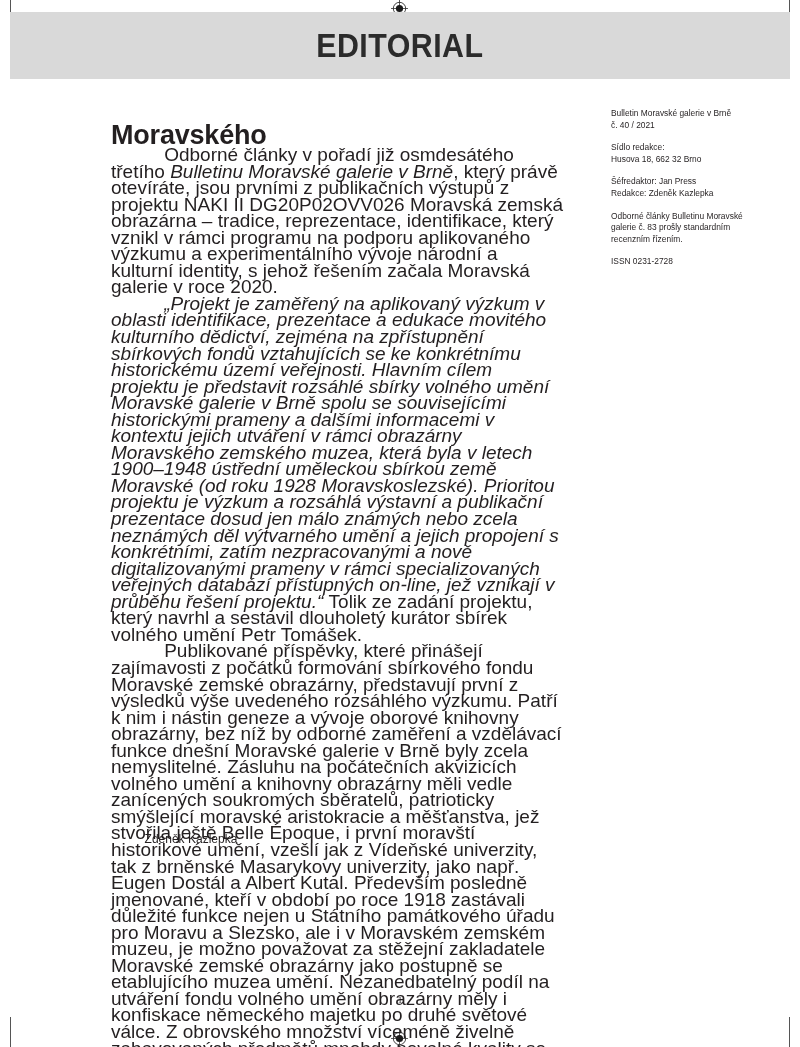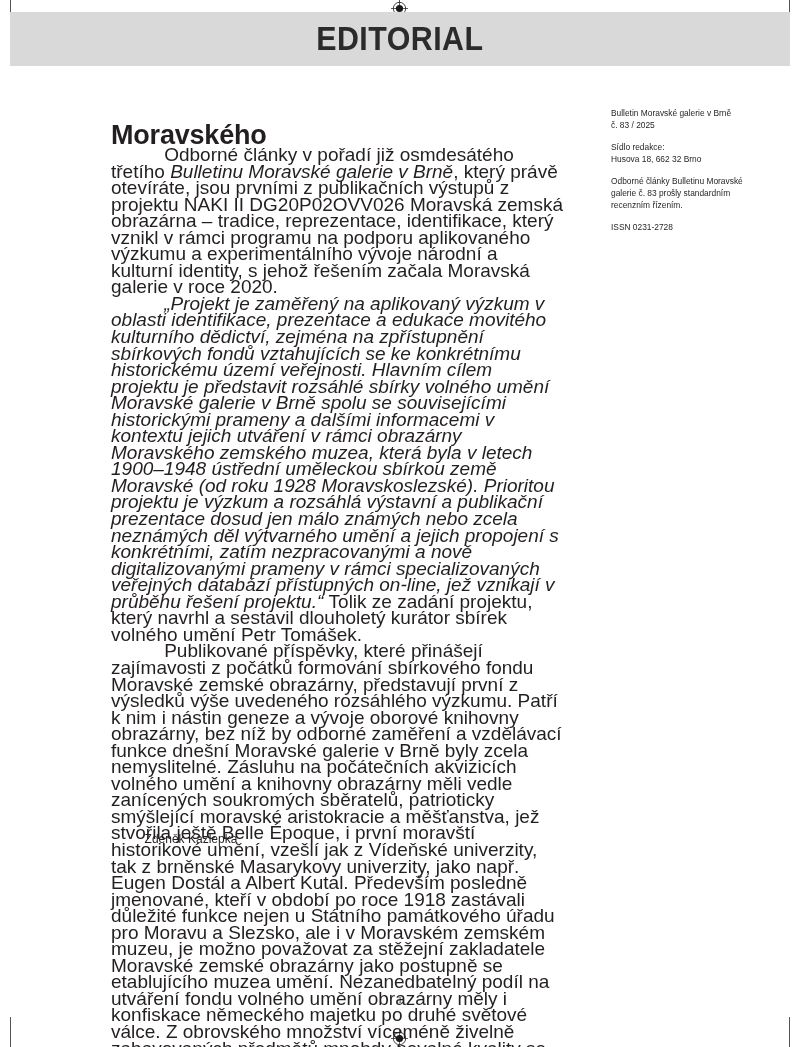--- a/index.html
+++ b/index.html
@@ -35,21 +35,21 @@
   }
   .reg-top    { left: 391px; top: 0px; }
   .reg-bottom { left: 391px; top: 1030px; }
 
   
   .editorial-band {
     position: absolute;
     left: 10px;
     top: 12px;
     width: 780px;
-    height: 54px;
+    height: 67px;
     background: #d9d9d9;
     display: flex;
     align-items: center;
     justify-content: center;
   }
   .editorial-title {
     font-size: 33px;
     font-weight: bold;
     letter-spacing: 0.5px;
     color: #2b2b2b;
@@ -159,25 +159,29 @@
     <p class=""><span class="">Odborné články v pořadí již osmdesátého třetího </span><span class="ital" style="font-style: italic;">Bulletinu Moravské galerie v Brně</span><span class="">, který právě otevíráte, jsou prvními z publikačních výstupů z projektu NAKI II DG20P02OVV026 Moravská zemská obrazárna – tradice, reprezentace, identifikace, který vznikl v rámci programu na podporu aplikovaného výzkumu a experimentálního vývoje národní a kulturní identity, s jehož řešením začala Moravská galerie v roce 2020.</span></p>
     <p class="quote"><span class="">„Projekt je zaměřený na aplikovaný výzkum v oblasti identifikace, prezentace a edukace movitého kulturního dědictví, zejména na zpřístupnění sbírkových fondů vztahujících se ke konkrétnímu historickému území veřejnosti. Hlavním cílem projektu je představit rozsáhlé sbírky volného umění Moravské galerie v Brně spolu se souvisejícími historickými prameny a dalšími informacemi v kontextu jejich utváření v rámci obrazárny Moravského zemského muzea, která byla v letech 1900–1948 ústřední uměleckou sbírkou země Moravské (od roku 1928 Moravskoslezské). Prioritou projektu je výzkum a rozsáhlá výstavní a publikační prezentace dosud jen málo známých nebo zcela neznámých děl výtvarného umění a jejich propojení s konkrétními, zatím nezpracovanými a nově digitalizovanými prameny v rámci specializovaných veřejných databází přístupných on-line, jež vznikají v průběhu řešení projektu.“ </span><span class="roman" style="font-style: normal;">Tolik ze zadání projektu, který navrhl a sestavil dlouholetý kurátor sbírek volného umění Petr Tomášek.</span></p>
     <p class=""><span class="">Publikované příspěvky, které přinášejí zajímavosti z počátků formování sbírkového fondu Moravské zemské obrazárny, představují první z výsledků výše uvedeného rozsáhlého výzkumu. Patří k nim i nástin geneze a vývoje oborové knihovny obrazárny, bez níž by odborné zaměření a vzdělávací funkce dnešní Moravské galerie v Brně byly zcela nemyslitelné. Zásluhu na počátečních akvizicích volného umění a knihovny obrazárny měli vedle zanícených soukromých sběratelů, patrioticky smýšlející moravské aristokracie a měšťanstva, jež stvořila ještě Belle Époque, i první moravští historikové umění, vzešlí jak z Vídeňské univerzity, tak z brněnské Masarykovy univerzity, jako např. Eugen Dostál a Albert Kutal. Především posledně jmenované, kteří v období po roce 1918 zastávali důležité funkce nejen u Státního památkového úřadu pro Moravu a Slezsko, ale i v Moravském zemském muzeu, je možno považovat za stěžejní zakladatele Moravské zemské obrazárny jako postupně se etablujícího muzea umění. Nezanedbatelný podíl na utváření fondu volného umění obrazárny měly i konfiskace německého majetku po druhé světové válce. Z obrovského množství víceméně živelně zabavovaných předmětů mnohdy nevalné kvality se vzhledem k poválečnému nedostatku odborníků a znalců podařilo, i když mnohdy s obtížemi, vytřídit kvalitní artefakty vhodné k začlenění do stávajících muzejních sbírek.</span></p>
   </div>
 
 <div class="signature">Zdeněk Kazlepka</div>
 
 <aside class="colophon" id="colophon">
     <div class="block">
       <span class="line">Bulletin Moravské galerie v Brně</span>
-      <span class="line">č. 83 / 2025</span>
+      <span class="line">č. 40 / 2021</span>
     </div>
     <div class="block">
       <span class="line">Sídlo redakce:</span>
       <span class="line">Husova 18, 662 32 Brno</span>
+    </div>
+    <div class="block">
+      <span class="line">Šéfredaktor: Jan Press</span>
+      <span class="line">Redakce: Zdeněk Kazlepka</span>
     </div>
     <div class="block">
       <span class="line">Odborné články Bulletinu Moravské</span>
       <span class="line">galerie č. 83 prošly standardním</span>
       <span class="line">recenzním řízením.</span>
     </div>
     <div class="block">
       <span class="line">ISSN 0231-2728</span>
     </div>
   </aside>

